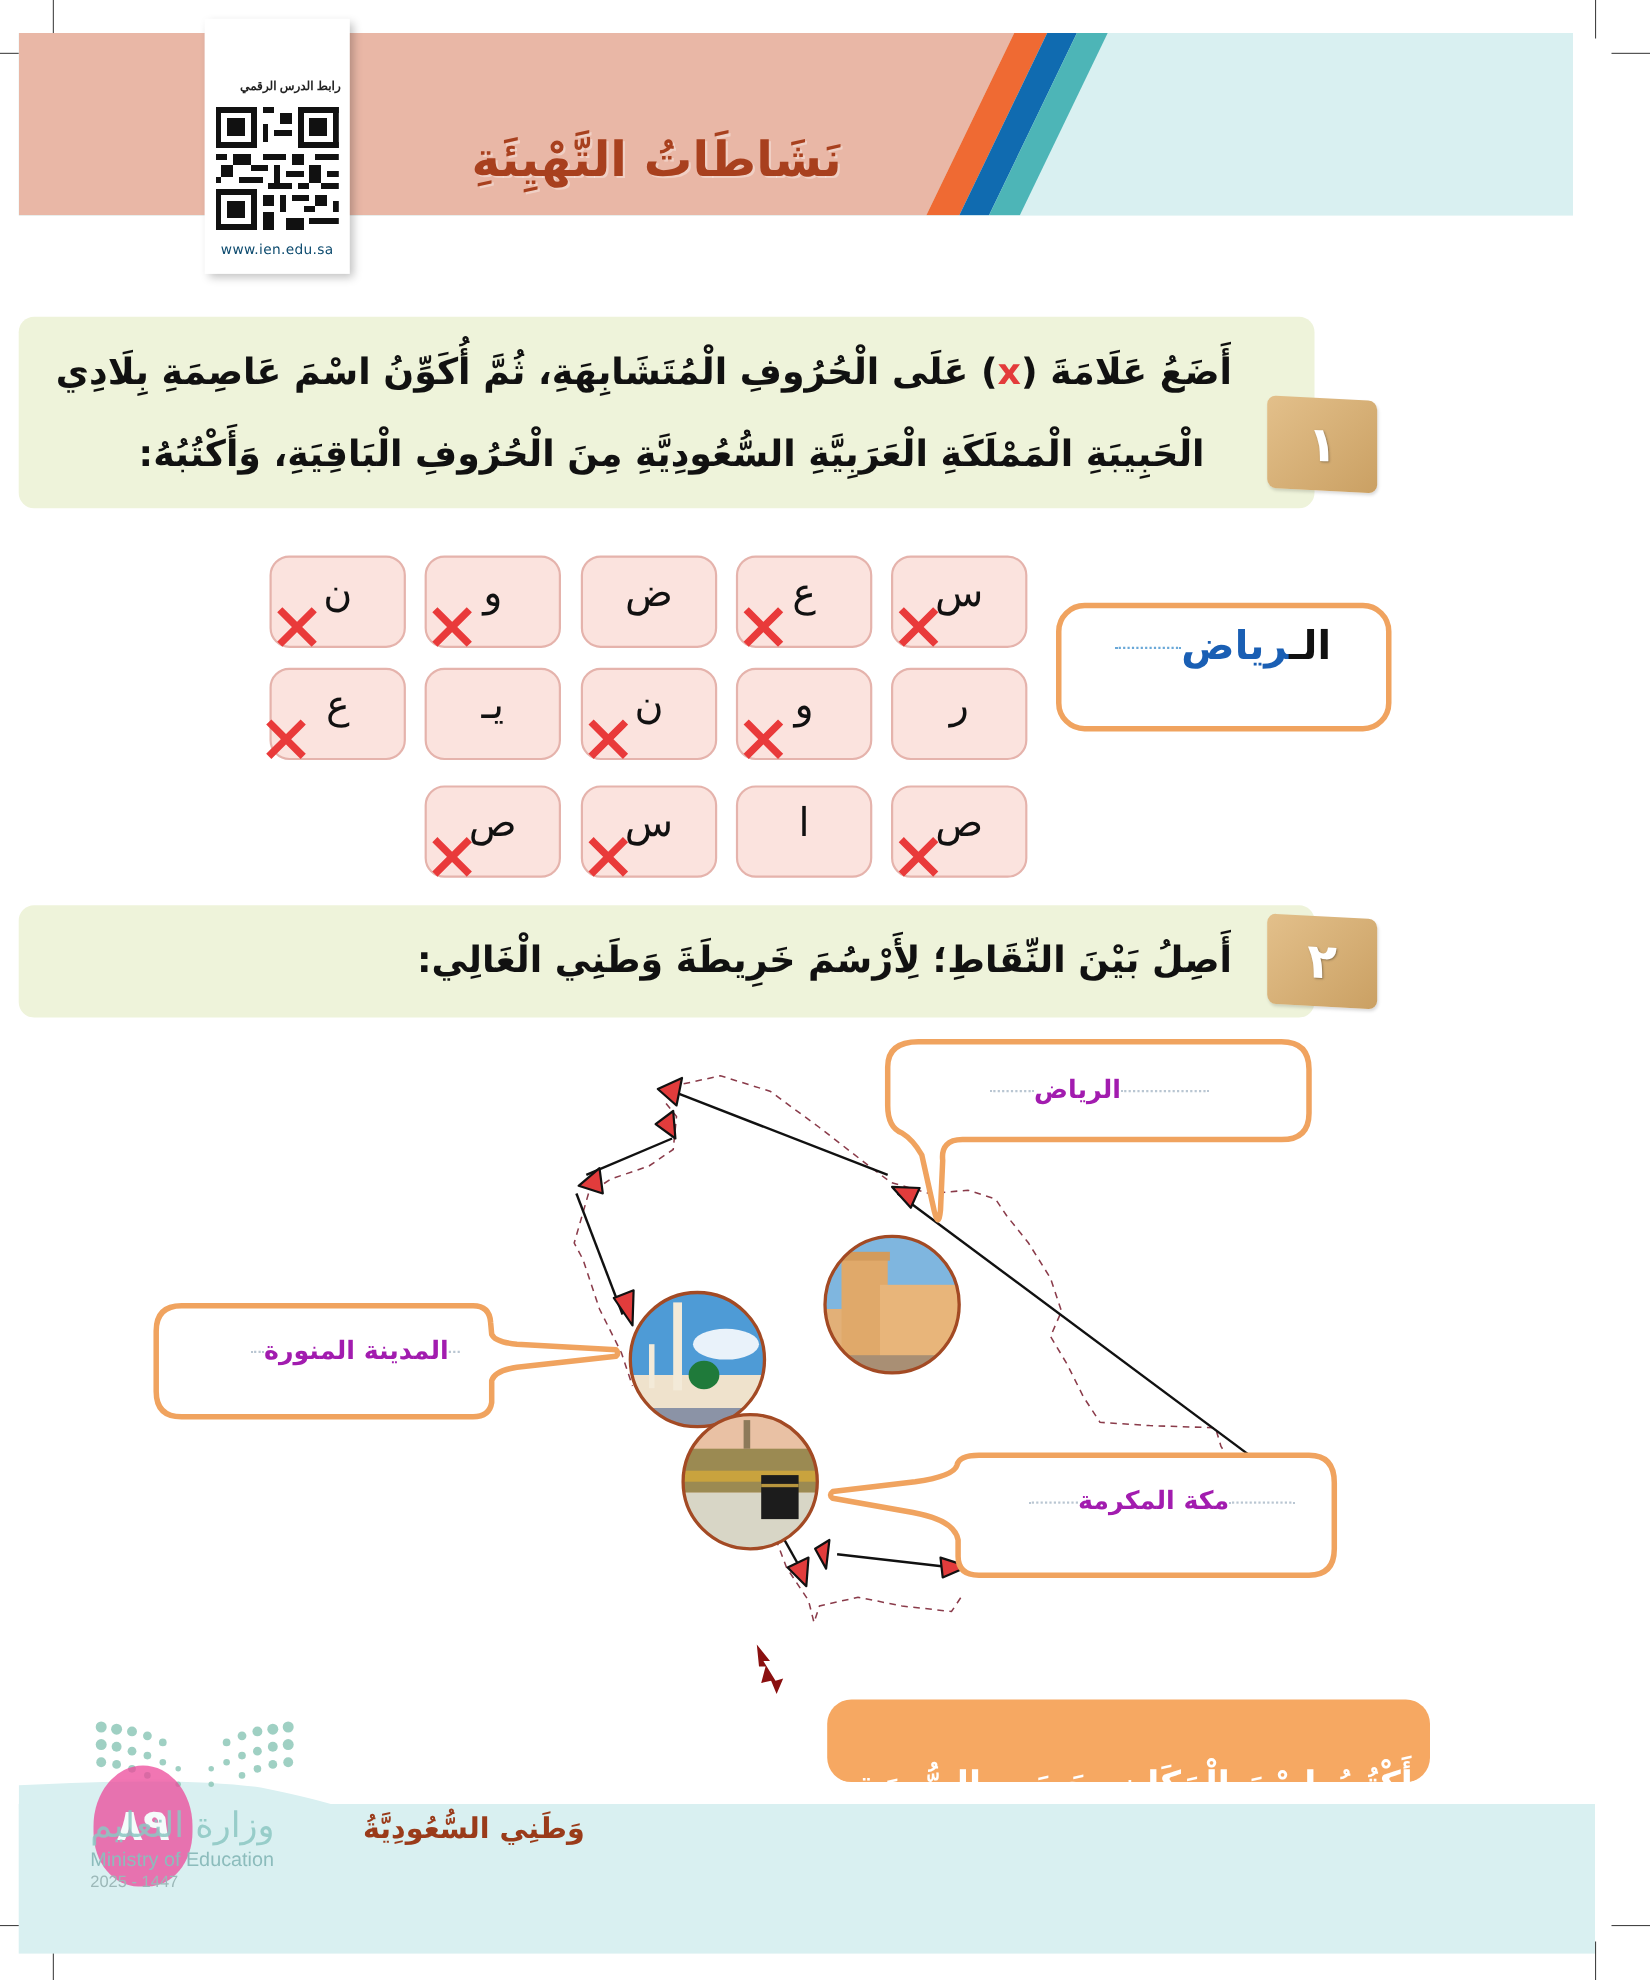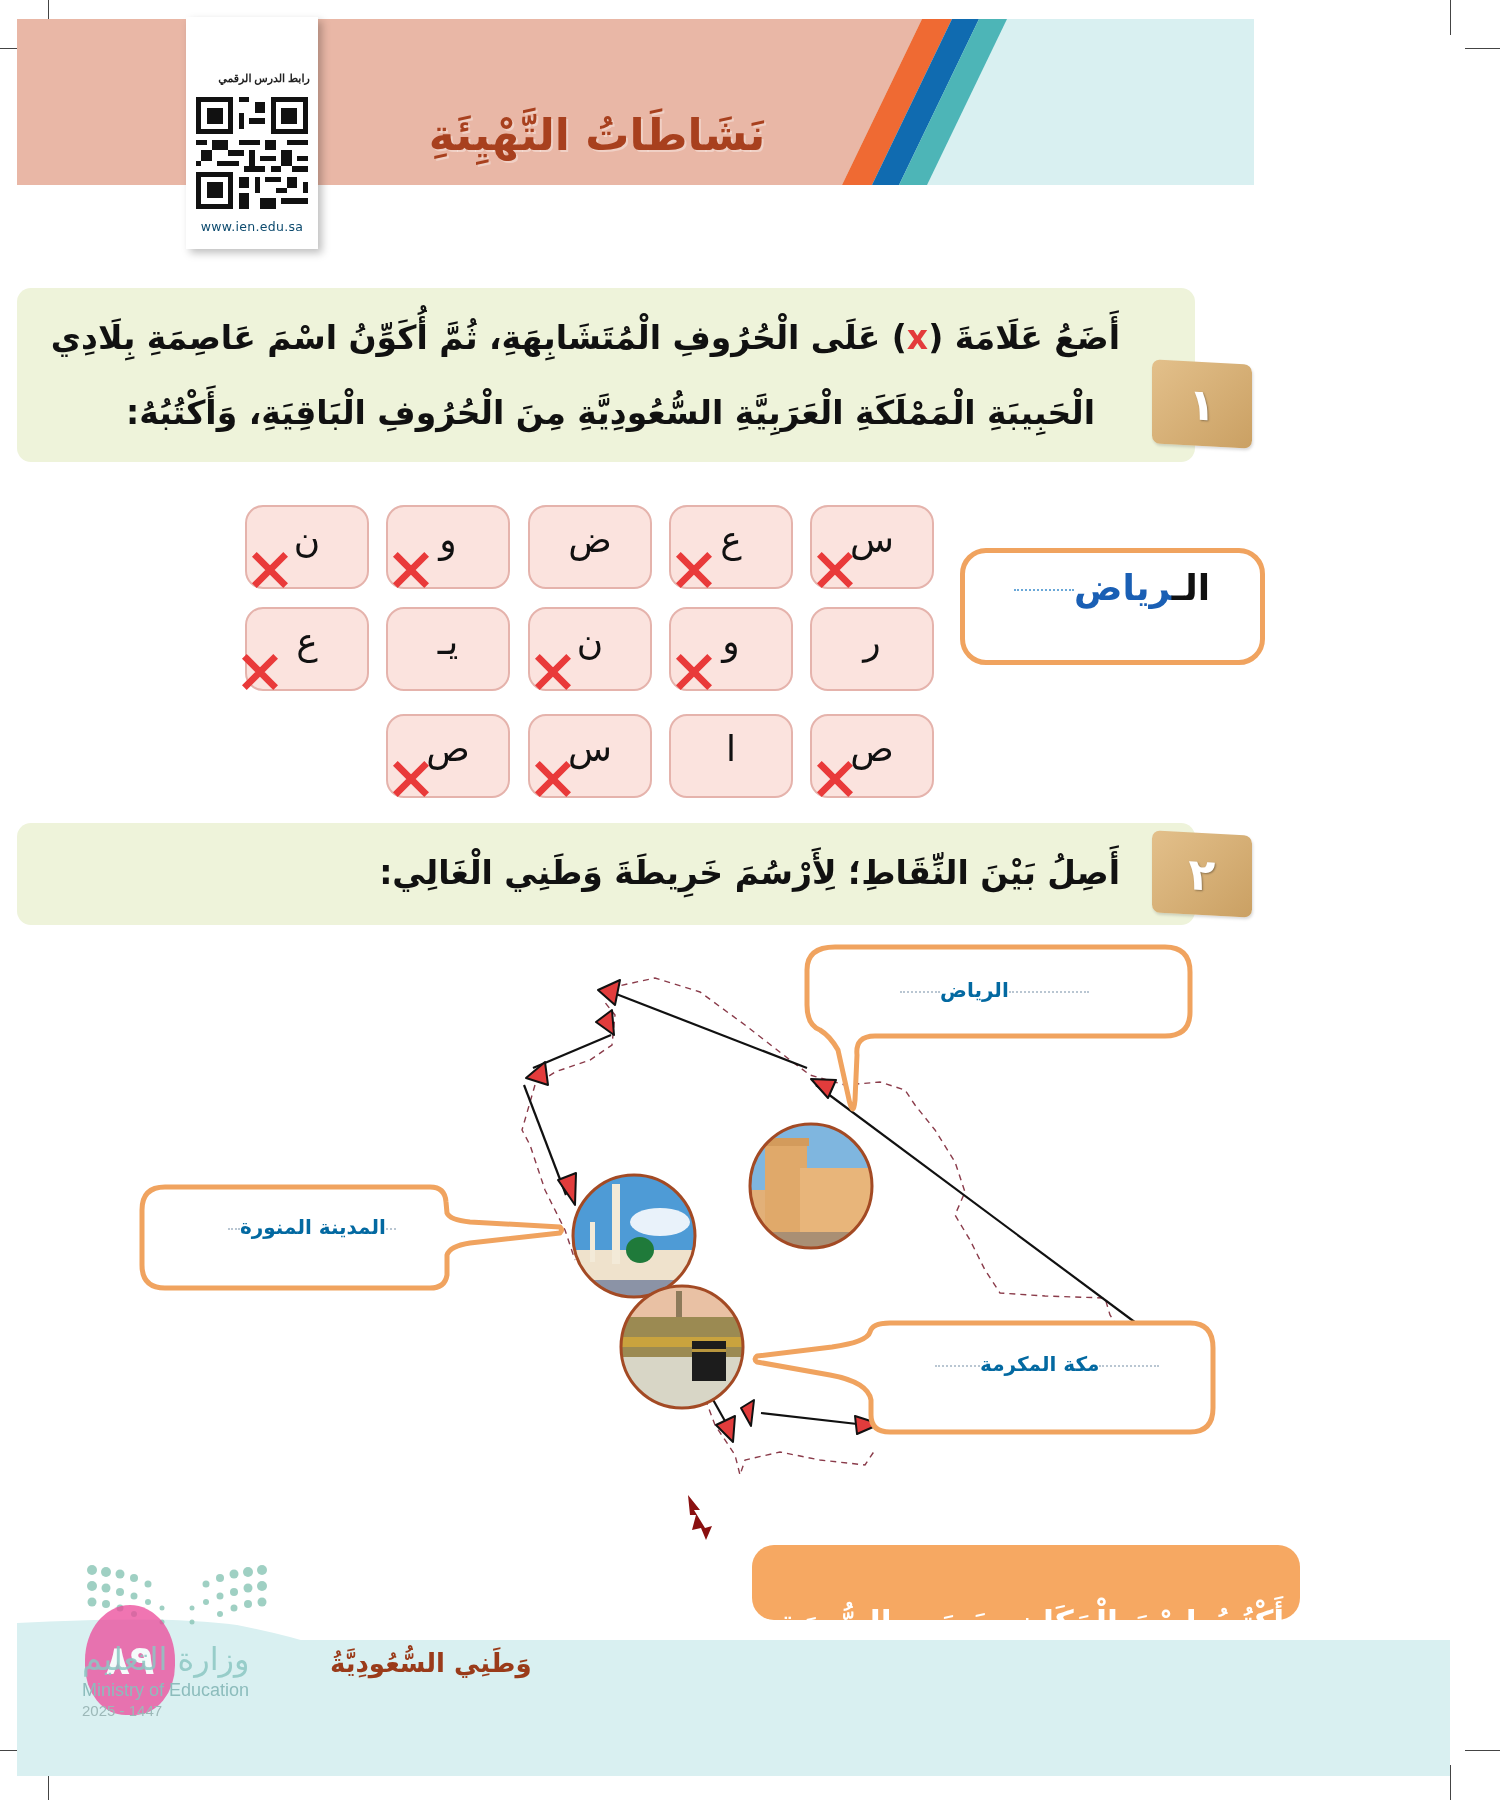--- a/index.html
+++ b/index.html
@@ -1,21 +1,21 @@
 <!DOCTYPE html>
 <html><head>
 <meta charset="utf-8">
 <style>
   html,body{margin:0;padding:0;background:#ffffff;}
   body{width:1500px;height:1800px;position:relative;overflow:hidden;font-family:"DejaVu Sans",sans-serif;}
   .abs{position:absolute;}
   
   .crop{position:absolute;background:#444;}
   
-  .header{left:17px;top:19px;width:1237px;height:166px;background:#d9f0f1;overflow:hidden;}
+  .header{left:17px;top:30px;width:1413px;height:166px;background:#d9f0f1;overflow:hidden;}
   .header svg{position:absolute;left:0;top:0;}
   .title{position:absolute;left:390px;top:90px;width:380px;text-align:center;direction:rtl;
          font-family:"DejaVu Sans",sans-serif;font-weight:bold;font-size:44px;color:#a8401e;
          text-shadow:2px 2px 0 rgba(255,255,255,0.35);}
   .qr-card{left:186px;top:17px;width:132px;height:232px;background:#fff;box-shadow:4px 4px 8px rgba(0,0,0,0.25);}
   .qr-label{position:absolute;top:55px;left:12px;width:100%;text-align:center;font-size:11px;font-weight:bold;direction:rtl;color:#222;font-family:Liberation Serif, serif;}
   .qr-code{position:absolute;left:10px;top:80px;width:112px;height:112px;}
   .qr-url{position:absolute;top:202px;left:0;width:100%;text-align:center;font-size:12.5px;color:#0c4a6e;letter-spacing:0.3px;}
   
   .ibox{background:#eef3da;border-radius:14px;direction:rtl;}
@@ -27,21 +27,21 @@
   .tile{width:124px;height:84px;background:#fbe3de;border:2px solid #e5b3ac;border-radius:18px;box-sizing:border-box;}
   .tile-letter{position:absolute;top:12px;left:0;width:100%;text-align:center;font-size:36px;color:#111;direction:rtl;}
   .tile-x{position:absolute;left:4px;bottom:-2px;width:38px;height:38px;}
   
   .answer-box{left:960px;top:548px;width:305px;height:117px;border:5px solid #f0a35f;border-radius:26px;box-sizing:border-box;background:#fff;}
   .answer-text{position:absolute;right:50px;top:14px;direction:rtl;font-size:36px;font-weight:bold;white-space:nowrap;}
   .answer-prefix{color:#111;}
   .answer-fill{color:#1a5fb4;}
   .dots{display:inline-block;width:60px;border-bottom:2px dotted #6aa8d8;vertical-align:middle;}
   
-  .callout-text{position:absolute;direction:rtl;color:#0369a1;font-size:20px;font-weight:bold;white-space:nowrap;}
+  .callout-text{position:absolute;direction:rtl;color:#a21caf;font-size:23px;font-weight:bold;white-space:nowrap;}
   .dotted{display:inline-block;border-bottom:2px dotted #b9c6d2;vertical-align:middle;}
   
   .banner{left:752px;top:1545px;width:548px;height:75px;background:#f6a862;border-radius:22px;}
   .banner-text{position:absolute;width:100%;top:14px;text-align:center;direction:rtl;color:#fff;font-size:32px;font-weight:bold;margin-top:44px;}
   
   .footer-band{left:17px;top:1640px;width:1433px;height:136px;background:#d9f0f1;}
   .footer-title{left:330px;top:1648px;direction:rtl;color:#9a3b1a;font-size:26px;font-weight:bold;}
   .page-no{left:85px;top:1605px;width:90px;height:110px;background:#ec4899;border-radius:50% 50% 45% 45%;opacity:0.75;
            display:flex;align-items:center;justify-content:center;color:#fff;font-size:40px;font-weight:bold;}
   .moe-ar{left:82px;top:1640px;font-size:32px;color:#8cc7c3;opacity:0.85;direction:rtl;}

